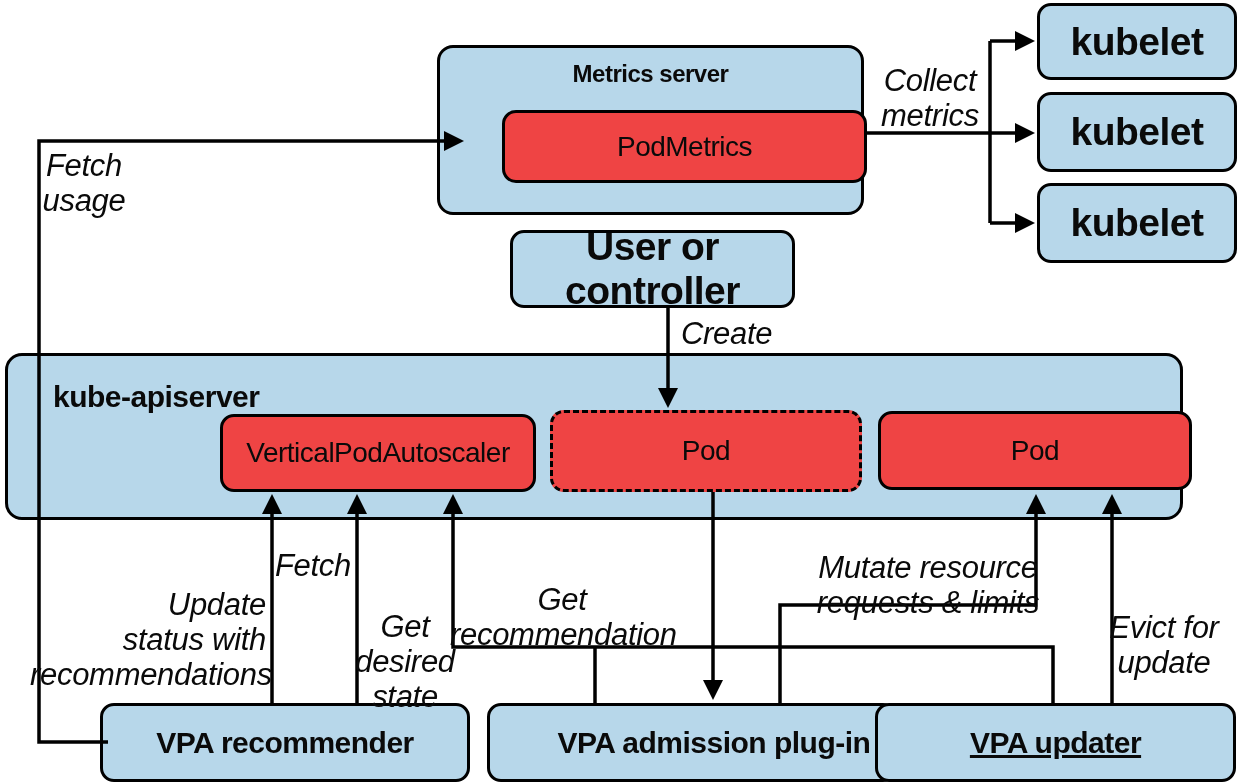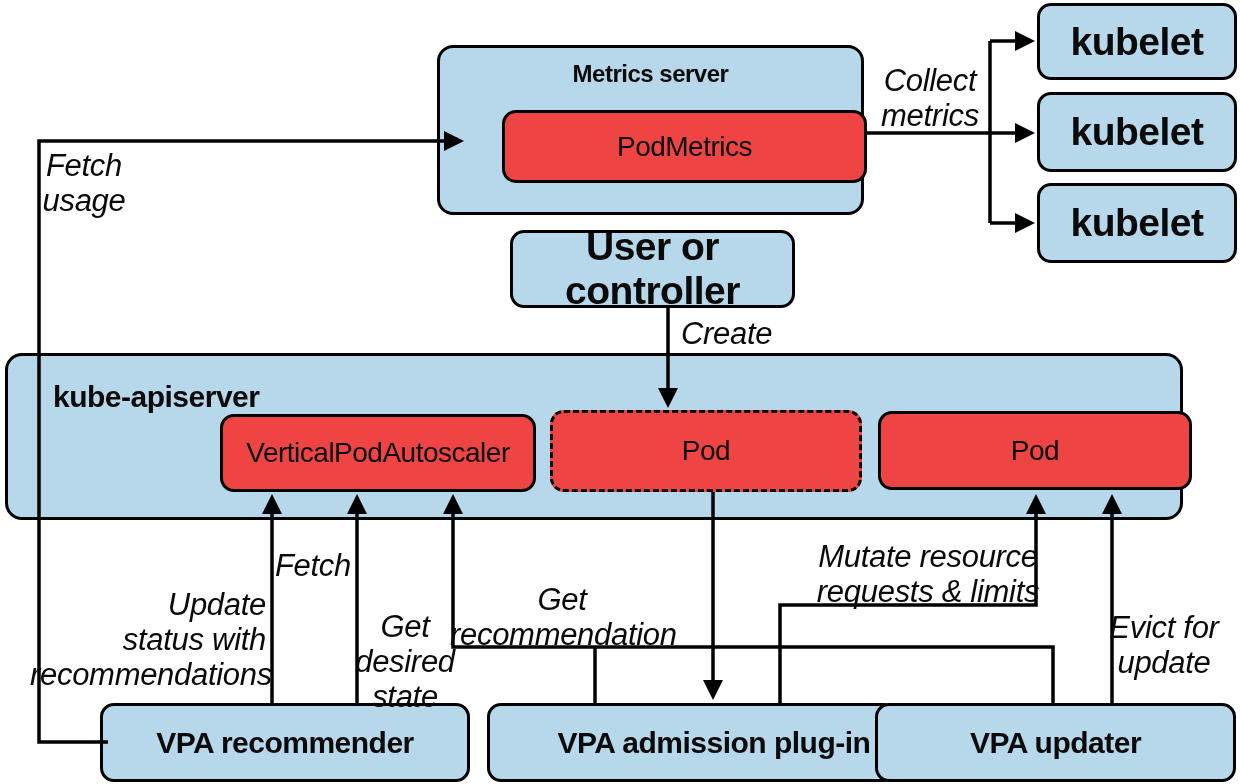--- a/index.html
+++ b/index.html
@@ -77,21 +77,21 @@
   <div class="node white z2" style="left:844px;top:411px;width:314px;height:79px;">
     <span class="plain">Pod</span>
   </div>
 
   <div class="node z1" style="left:100px;top:703px;width:370px;height:79px;">
     <span class="title" style="font-size:30px;">VPA recommender</span>
   </div>
   <div class="node z1" style="left:487px;top:703px;width:410px;height:79px;padding-left:44px;">
     <span class="title" style="font-size:30px;">VPA admission plug-in</span>
   </div>
-  <div class="node z1" style="left:875px;top:703px;width:361px;height:79px;">
+  <div class="node z1" style="left:875px;top:703px;width:361px;height:79px;text-decoration:underline;">
     <span class="title" style="font-size:30px;">VPA updater</span>
   </div>
 
   <svg class="overlay" width="1240" height="784" viewBox="0 0 1240 784">
 
     <g>
       <path d="M108 742 H39 V141 H446"></path>
       <polygon points="444,131 444,151 464,141"></polygon>
     </g>
 
@@ -149,18 +149,18 @@
   <div class="lbl" style="left:681px;top:316px;">Create</div>
   <div class="lbl right" style="left:30px;top:587px;width:236px;">Update
 status with
 recommendations</div>
   <div class="lbl right" style="left:249px;top:548px;width:102px;">Fetch</div>
   <div class="lbl center" style="left:349px;top:609px;width:112px;">Get
 desired
 state</div>
   <div class="lbl center" style="left:450px;top:582px;width:224px;">Get
 recommendation</div>
-  <div class="lbl center" style="left:816px;top:539px;width:224px;text-align:center;">Mutate resource
+  <div class="lbl center" style="left:816px;top:550px;width:224px;text-align:center;">Mutate resource
 requests &amp; limits</div>
   <div class="lbl center" style="left:1102px;top:610px;width:124px;">Evict for
 update</div>
 
 </div>
 
 </body></html>

